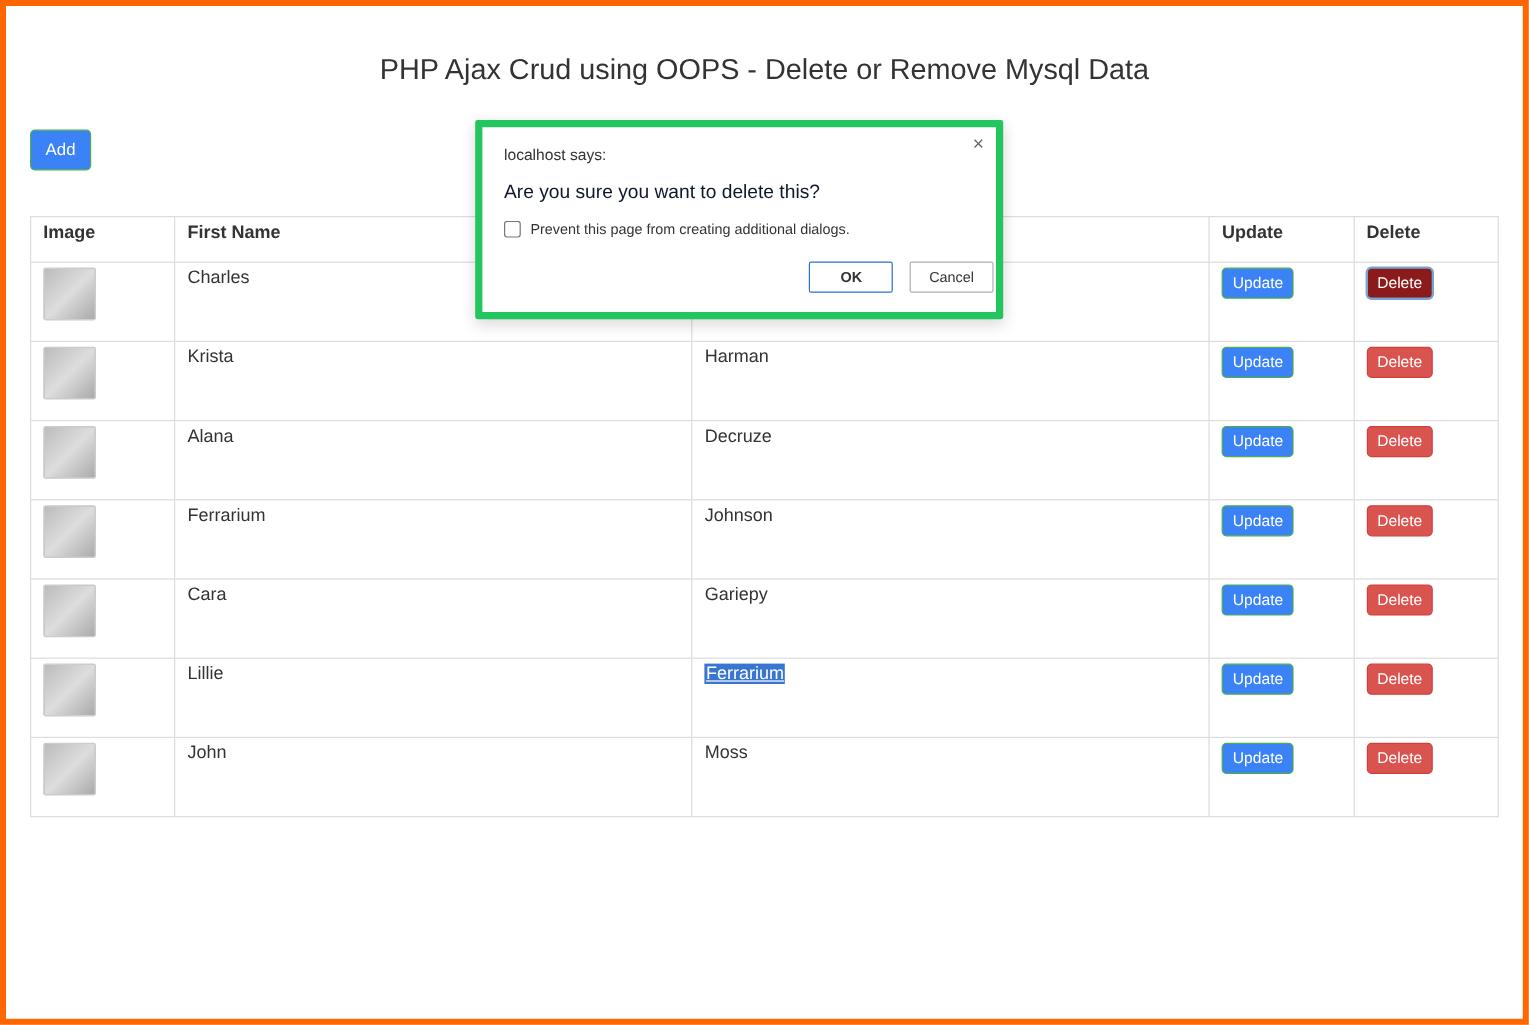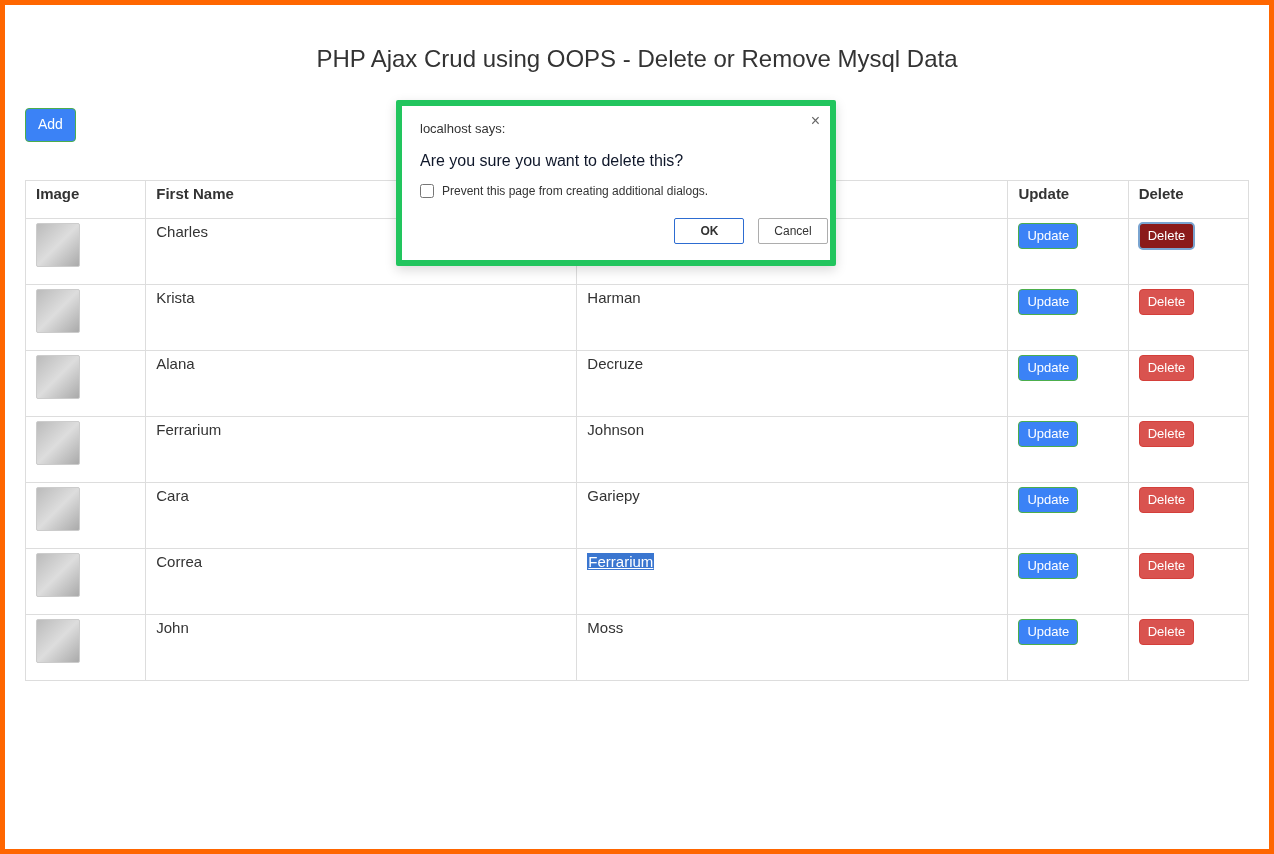--- a/index.html
+++ b/index.html
@@ -217,21 +217,21 @@
       </tr>
       <tr>
         <td class="col-image"><span class="avatar"></span></td>
         <td class="col-first">Cara</td>
         <td class="col-last">Gariepy</td>
         <td class="col-update"><button class="btn btn-success btn-sm">Update</button></td>
         <td class="col-delete"><button class="btn btn-danger btn-sm">Delete</button></td>
       </tr>
       <tr>
         <td class="col-image"><span class="avatar"></span></td>
-        <td class="col-first">Correa</td>
+        <td class="col-first">Lillie</td>
         <td class="col-last"><span class="highlight">Ferrarium</span></td>
         <td class="col-update"><button class="btn btn-success btn-sm">Update</button></td>
         <td class="col-delete"><button class="btn btn-danger btn-sm">Delete</button></td>
       </tr>
       <tr>
         <td class="col-image"><span class="avatar"></span></td>
         <td class="col-first">John</td>
         <td class="col-last">Moss</td>
         <td class="col-update"><button class="btn btn-success btn-sm">Update</button></td>
         <td class="col-delete"><button class="btn btn-danger btn-sm">Delete</button></td>

